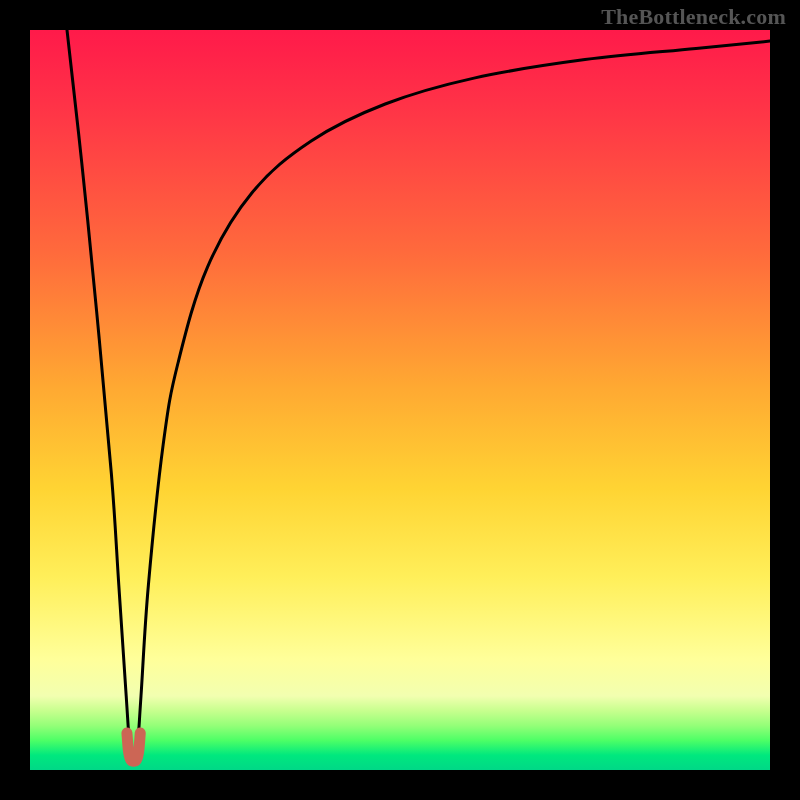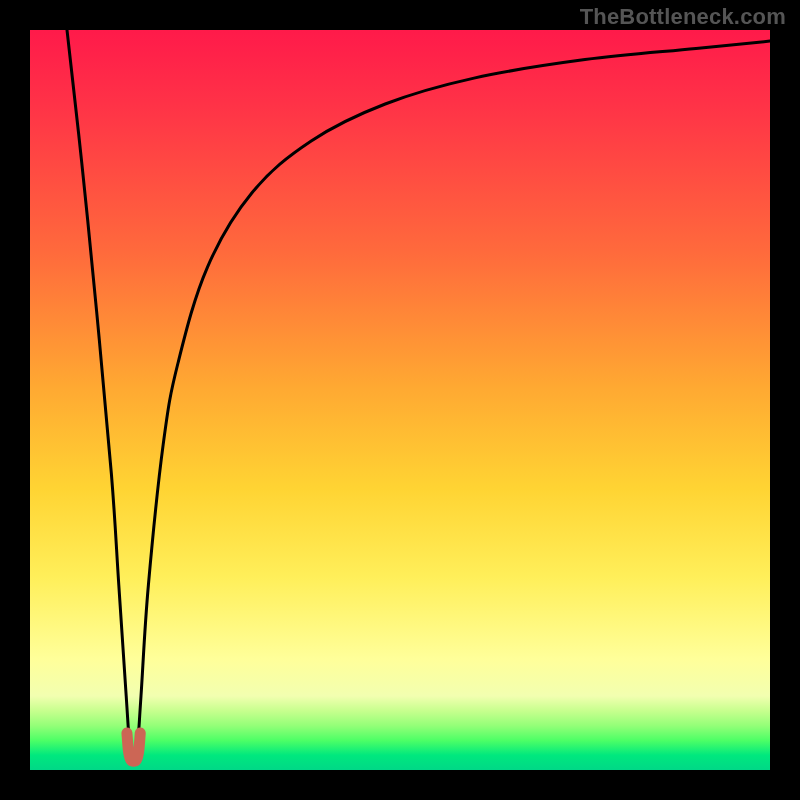--- a/index.html
+++ b/index.html
@@ -38,21 +38,21 @@
       #94ff78 94%,
       #4dff66 96%,
       #00e87e 98%,
       #00d887 100%
     );
   }
   .watermark {
     position: absolute;
     top: 4px;
     right: 14px;
-    font-family: Liberation Sans, sans-serif;
+    font-family: Liberation Serif, serif;
     font-size: 22px;
     font-weight: 600;
     color: #555555;
     letter-spacing: 0.2px;
     margin-left: 44px;
   }
   svg.curve {
     position: absolute;
     left: 0;
     top: 0;

